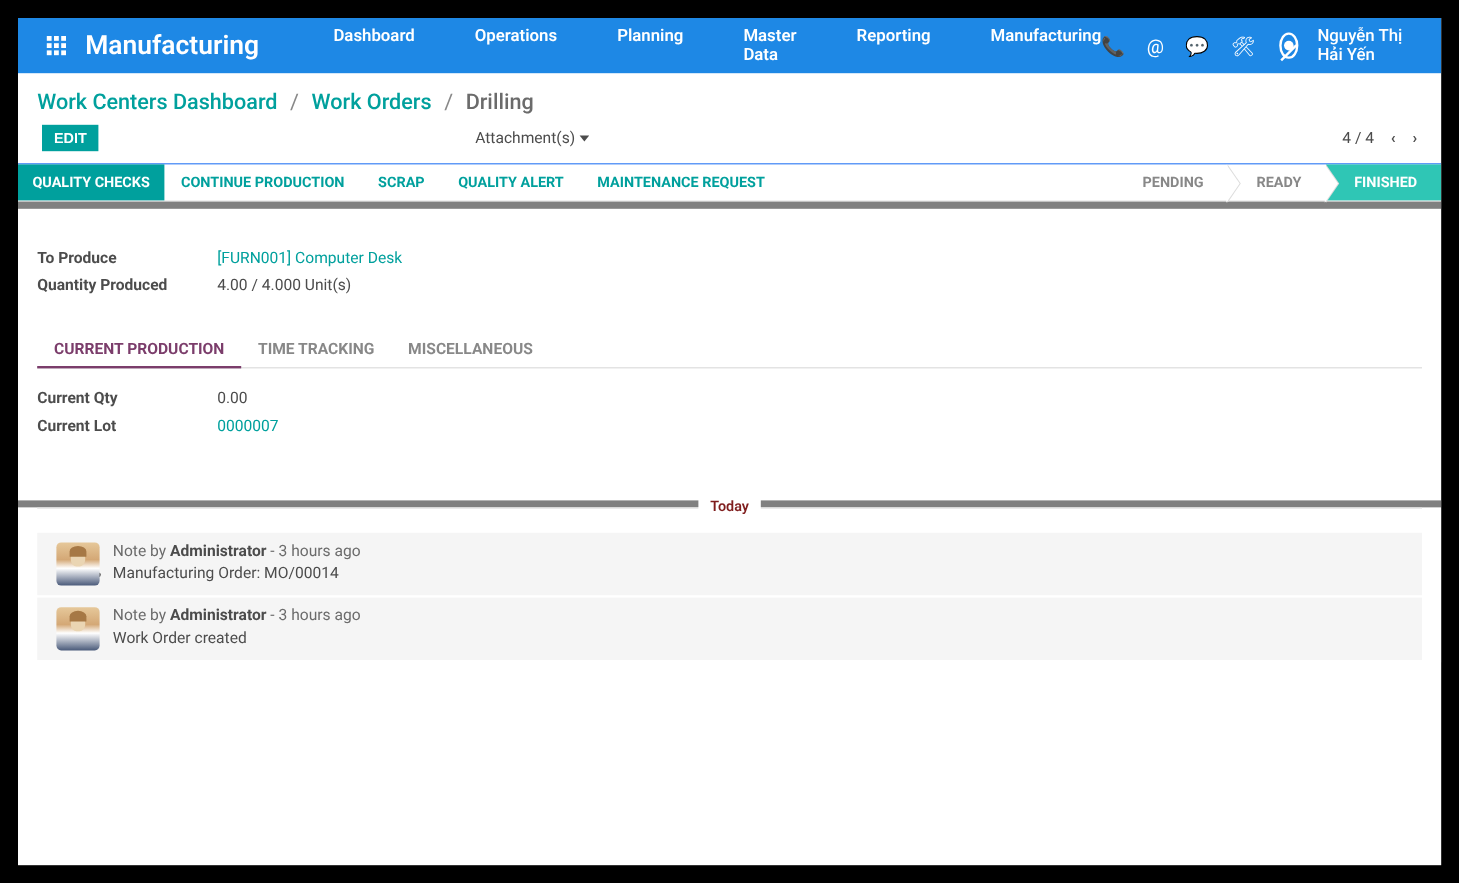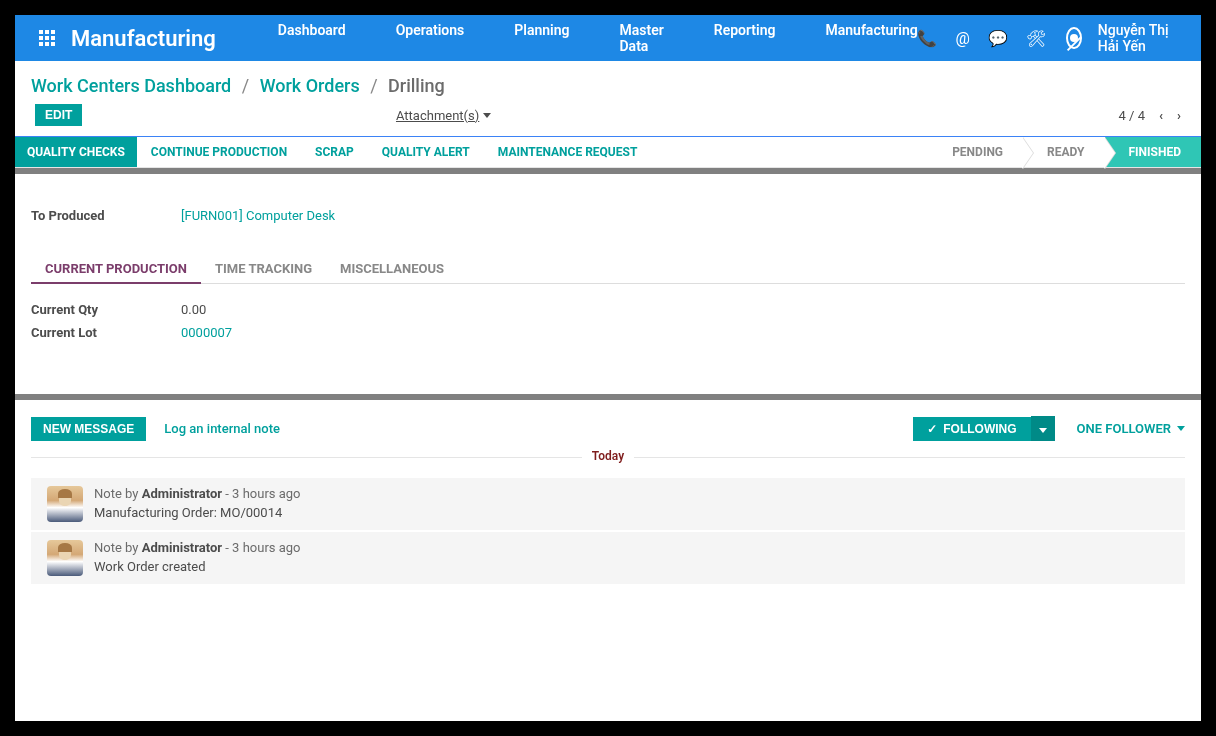--- a/index.html
+++ b/index.html
@@ -19,21 +19,21 @@
   .user-avatar::after{ content:""; width:8px; height:8px; border-radius:50%; background:#fff; position:absolute; top:5px; }
   .user-avatar::before{ content:""; width:18px; height:2px; background:#fff; position:absolute; bottom:2px; transform:rotate(-45deg); }
   .user-name { font-size:14px; font-weight:500; }
   .crumbs { padding:14px 16px 4px; font-size:18px; }
   .crumbs a { color:#00a09d; text-decoration:none; cursor:pointer; font-weight:500;}
   .crumbs .sep { color:#888; margin:0 6px; }
   .crumbs .current { color:#6b6b6b; font-weight:500;}
   .btn { display:inline-block; padding:4px 10px; font-size:12px; font-weight:700; cursor:pointer; border:none; }
   .btn-primary { background:#00a09d; color:#fff; }
   .toolbar-row { display:flex; align-items:center; padding:4px 20px 10px; }
-  .attachments { margin-left:auto; margin-right:auto; color:#4c4c4c; cursor:pointer; display:flex; align-items:center; gap:4px;text-decoration:underline;}
+  .attachments { margin-left:auto; margin-right:auto; color:#4c4c4c; cursor:pointer; display:flex; align-items:center; gap:4px;}
   .pager { margin-left:auto; display:flex; align-items:center; gap:14px; color:#4c4c4c; }
   .pager-arrow { cursor:pointer; font-weight:bold; color:#4c4c4c; }
   .action-bar { display:flex; align-items:stretch; border-top:1px solid #3b82f6; border-bottom:1px solid #e5e5e5; height:32px; }
   .ab-active { background:#00a09d; color:#fff; font-weight:700; font-size:12px; padding:0 12px; display:flex; align-items:center; cursor:pointer;}
   .ab-link { color:#00a09d; font-weight:700; font-size:12px; padding:0 14px; display:flex; align-items:center; cursor:pointer;}
   .status-chain { display:flex; margin-left:auto; height:100%; }
   .status { position:relative; display:flex; align-items:center; padding:0 20px 0 24px; color:#888; font-size:12px; font-weight:700; }
   .status::before, .status::after { content:""; position:absolute; width:0; height:0; right:-10px; top:0; border-top:16px solid transparent; border-bottom:16px solid transparent; border-left:11px solid #fff; z-index:2;}
   .status::before { right:-11px; border-left:11px solid #ddd; z-index:1;}
   .status:last-child::before, .status:last-child::after { display:none; }
@@ -138,22 +138,26 @@
     <div class="status-chain">
       <div class="status">PENDING</div>
       <div class="status">READY</div>
       <div class="status status-active">FINISHED</div>
     </div>
   </div>
   <div class="greybar"></div>
 
   <div class="form-body">
     <div class="field-row">
-      <div class="field-label">To Produced</div>
+      <div class="field-label">To Produce</div>
       <div class="field-value link-val">[FURN001] Computer Desk</div>
+    </div>
+    <div class="field-row">
+      <div class="field-label">Quantity Produced</div>
+      <div class="field-value">4.00  /  4.000 Unit(s)</div>
     </div>
 
     <div class="tabs">
       <div class="tab tab-active">CURRENT PRODUCTION</div>
       <div class="tab">TIME TRACKING</div>
       <div class="tab">MISCELLANEOUS</div>
     </div>
 
     <div class="tab-content">
       <div class="field-row">
@@ -163,34 +167,20 @@
       <div class="field-row">
         <div class="field-label">Current Lot</div>
         <div class="field-value link-val">0000007</div>
       </div>
     </div>
   </div>
 
   <div class="greybar"></div>
 
   <div class="chatter">
-    <div class="chatter-head">
-      <button class="btn btn-primary" style="padding:5px 12px;">NEW MESSAGE</button>
-      <span class="log-link">Log an internal note</span>
-      <div class="spacer"></div>
-      <button class="btn-follow">
-        <span>✓</span>
-        <span>FOLLOWING</span>
-      </button>
-      <button class="btn-follow-caret"><span class="caret-down"></span></button>
-      <span class="followers-link">
-        <span>ONE FOLLOWER</span>
-        <span class="caret-down"></span>
-      </span>
-    </div>
 
     <div class="chat-divider"><span>Today</span></div>
 
     <div class="msg">
       <div class="avatar"></div>
       <div class="msg-body">
         <div class="msg-meta">
           <span>Note by </span><strong>Administrator</strong><span class="msg-time"> - 3 hours ago</span>
         </div>
         <div class="msg-content">

